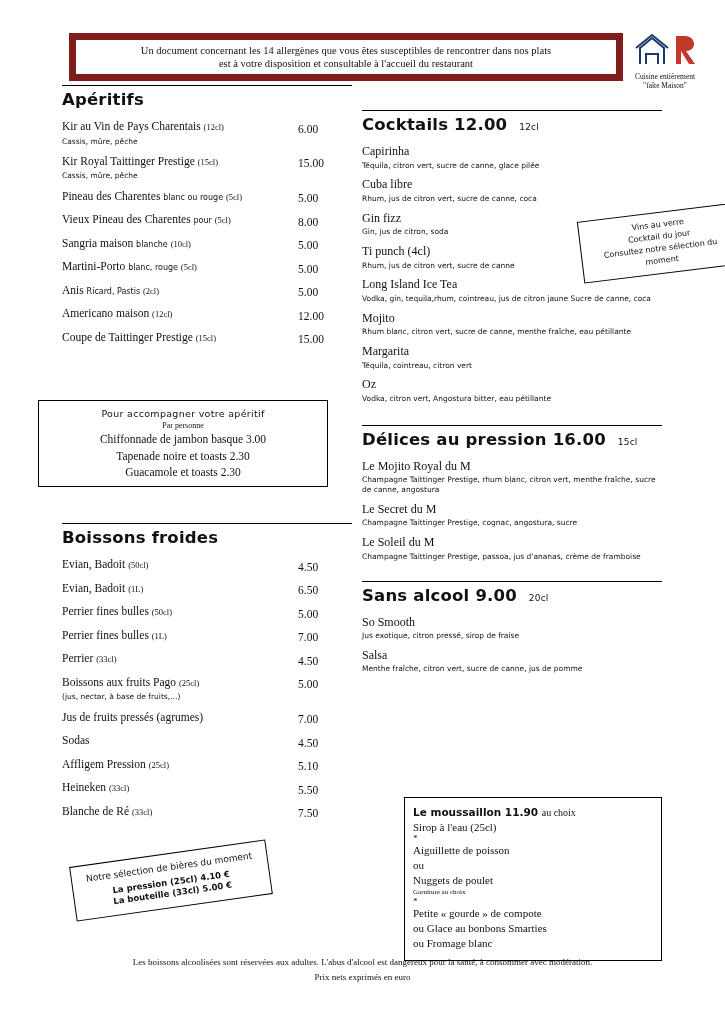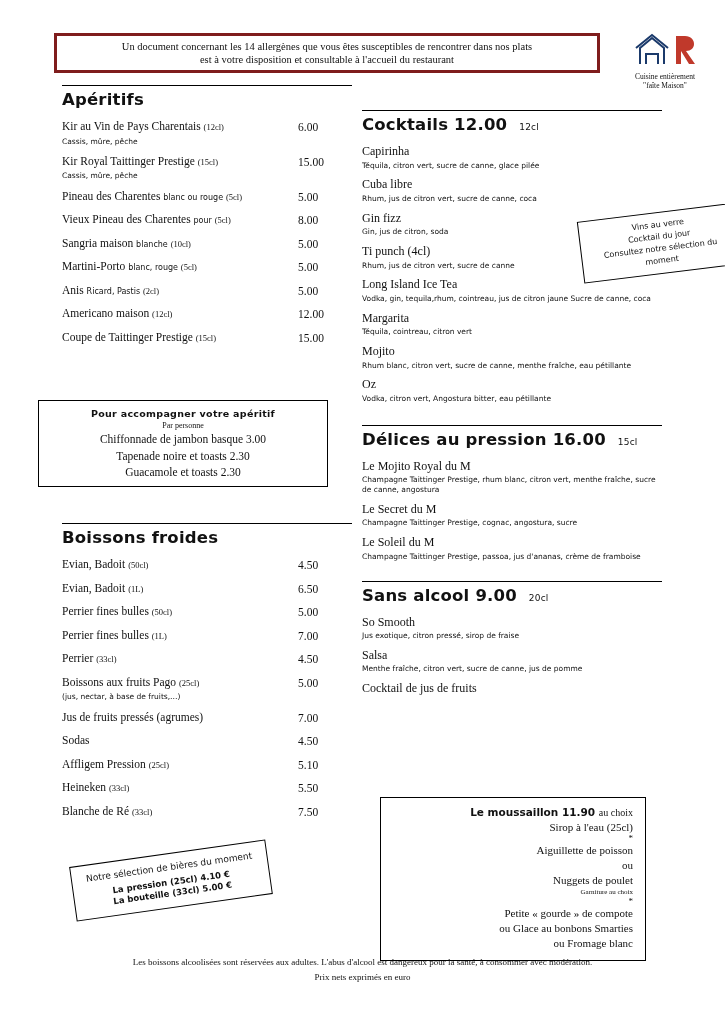--- a/index.html
+++ b/index.html
@@ -8,22 +8,22 @@
     background:#ffffff;
     font-family:"Liberation Serif", serif;
     color:#111;
     position:relative;
     overflow:hidden;
   }
   .page{position:relative;width:725px;height:1024px;}
 
   
   .allergen-box{
-    position:absolute;left:54px;top:33px;width:528px;
-    border:3px solid #7f1d1d;
+    position:absolute;left:69px;top:33px;width:528px;
+    border:7px solid #7f1d1d;
     padding:4px 6px;
     text-align:center;
     font-size:10.5px;
     line-height:1.25;
   }
   .logo-wrap{
     position:absolute;left:615px;top:30px;width:100px;text-align:center;
   }
   .logo-mark{height:40px;display:flex;align-items:flex-end;justify-content:center;gap:2px;}
   .logo-caption{
@@ -38,21 +38,21 @@
 
   h2.sec{
     font-family:"DejaVu Sans", sans-serif;
     font-size:16.5px;font-weight:bold;margin:2px 0 10px 0;letter-spacing:.2px;
   }
   h2.sec .price{font-size:16.5px;}
   h2.sec .vol{font-size:9px;font-weight:normal;font-family:"DejaVu Sans",sans-serif;margin-left:6px;}
 
   
   .row{
-    display:flex;justify-content:space-between;align-items:center;
+    display:flex;justify-content:space-between;align-items:flex-end;
     margin:0 0 3px 0;
     gap:9px;
   }
   .row .nm{font-size:11.5px;line-height:1.35;}
   .row .pr{font-size:11.5px;width:54px;text-align:left;flex:none;padding-left:10px;}
   .vol-s{font-size:8.5px;}
   .sub{
     font-family:"DejaVu Sans", sans-serif;
     font-size:7.5px;margin:-1px 0 7px 0;line-height:1.25;
   }
@@ -67,21 +67,21 @@
   
   .box{
     border:1px solid #000;
     text-align:center;
     padding:6px 8px;
     font-size:11.5px;
     line-height:1.4;
   }
   .box .bt{
     font-family:"DejaVu Sans", sans-serif;
-    font-size:9.5px;font-weight:bold;letter-spacing:.3px;
+    font-size:9.5px;font-weight:normal;letter-spacing:.3px;
   }
   .box .small{font-size:8px;}
 
   #aperitif-accomp-box{position:absolute;left:38px;top:400px;width:272px;}
   #biere-box{
     position:absolute;left:72px;top:853px;width:180px;
     transform:rotate(-8deg);
     padding:7px 8px;
   }
   #biere-box .l1{font-family:"DejaVu Sans",sans-serif;font-size:9px;}
@@ -92,24 +92,24 @@
     transform:rotate(-7deg);
     border:1px solid #000;
     text-align:center;
     font-family:"DejaVu Sans", sans-serif;
     font-size:8px;line-height:1.5;
     padding:6px 5px;
     background:#fff;
   }
 
   #moussaillon-box{
-    position:absolute;left:380px;top:797px;width:244px;
+    position:absolute;left:404px;top:797px;width:244px;
     border:1px solid #000;
-    text-align:right;
-    padding:7px 12px 9px 8px;
+    text-align:left;
+    padding:7px 4px 9px 8px;
     line-height:1.35;
     font-size:11px;
   }
   #moussaillon-box .title{font-family:"DejaVu Sans",sans-serif;font-size:10.5px;font-weight:bold;}
   #moussaillon-box .title .au{font-family:"Liberation Serif",serif;font-size:10px;font-weight:normal;}
   #moussaillon-box .tiny{font-size:7px;}
   #moussaillon-box .star{font-size:9px;line-height:1;}
 
   
   .footer{
@@ -322,26 +322,26 @@
         </div>
         <div class="ck">
           <div class="t">Ti punch (4cl)</div>
           <div class="d">Rhum, jus de citron vert, sucre de canne</div>
         </div>
         <div class="ck">
           <div class="t">Long Island Ice Tea</div>
           <div class="d">Vodka, gin, tequila,rhum, cointreau, jus de citron jaune Sucre de canne, coca</div>
         </div>
         <div class="ck">
+          <div class="t">Mojito</div>
+          <div class="d">Rhum blanc, citron vert, sucre de canne, menthe fraîche, eau  pétillante</div>
+        </div>
+        <div class="ck">
           <div class="t">Margarita</div>
           <div class="d">Téquila, cointreau, citron vert</div>
-        </div>
-        <div class="ck">
-          <div class="t">Mojito</div>
-          <div class="d">Rhum blanc, citron vert, sucre de canne, menthe fraîche, eau  pétillante</div>
         </div>
         <div class="ck">
           <div class="t">Oz</div>
           <div class="d">Vodka, citron vert, Angostura bitter, eau pétillante</div>
         </div>
       </div>
 
     <div style="height:14px"></div>
     <div class="rule"></div>
     <h2 class="sec">
@@ -372,23 +372,20 @@
       <span class="vol">20cl</span>
     </h2>
     <div id="sansalcool-list">
         <div class="ck">
           <div class="t">So Smooth</div>
           <div class="d">Jus exotique, citron pressé, sirop de fraise</div>
         </div>
         <div class="ck">
           <div class="t">Salsa</div>
           <div class="d">Menthe fraîche, citron vert, sucre de canne, jus de pomme</div>
-        </div>
-        <div class="ck">
-          <div class="t">Cocktail de jus de fruits</div>
         </div>
       </div>
   </div>
 
   <div id="vins-box">
     <div>Vins au verre</div>
     <div>Cocktail du jour</div>
     <div>Consultez notre sélection du</div>
     <div>moment</div>
   </div>

